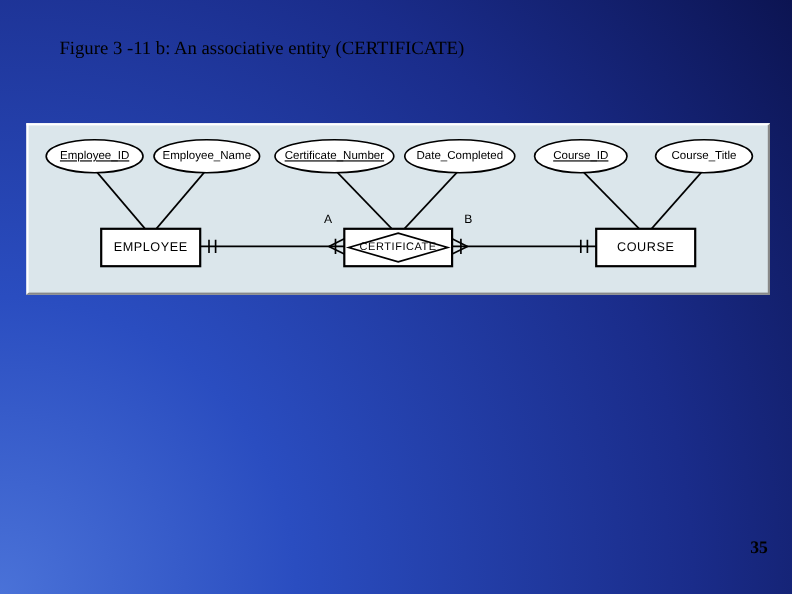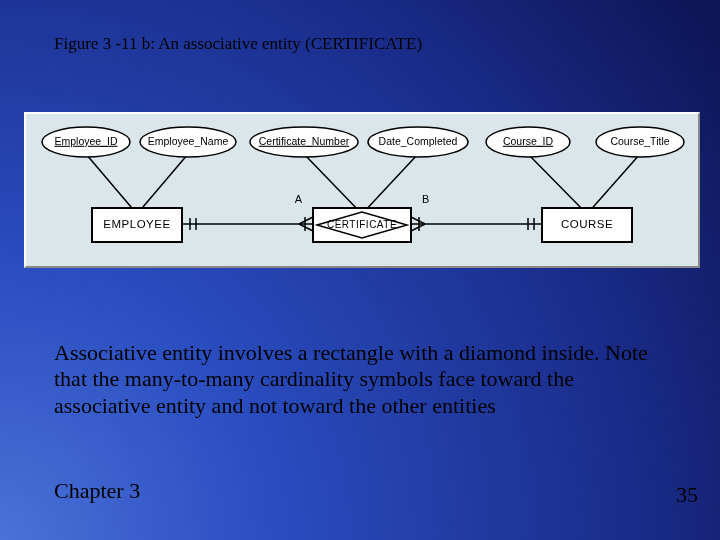--- a/index.html
+++ b/index.html
@@ -112,22 +112,23 @@
     left: 0;
     right: 0;
     text-align: center;
     font-size: 15px;
     color: #000;
   }
   .footer-right {
     position: absolute;
     bottom: 32px;
     right: 22px;
-    font-size: 22px;
-    color: #000;
+    font-size: 16px;
+    color: #000;
+    font-weight: bold;
   }
 </style>
 </head>
 <body>
 
 <div class="slide">
 
   <div class="title">Figure 3 -11 b: An associative entity (CERTIFICATE)</div>
 
   <div class="diagram-panel">
@@ -185,18 +186,16 @@
 
       <rect class="entity-rect" x="516" y="94" width="90" height="34"></rect>
       <text class="lbl-ent" x="561" y="111">COURSE</text>
 
       <text class="lbl-rel" x="276" y="89" text-anchor="end">A</text>
       <text class="lbl-rel" x="396" y="89" text-anchor="start">B</text>
 
     </svg>
   </div>
 
-  <div class="caption">Associative entity involves a rectangle with a diamond inside. Note that the many-to-many cardinality symbols face toward the associative entity and not toward the other entities</div>
-
-  <div class="footer-left">Chapter 3</div>
+
   <div class="footer-right">35</div>
 
 </div>
 
 </body></html>

